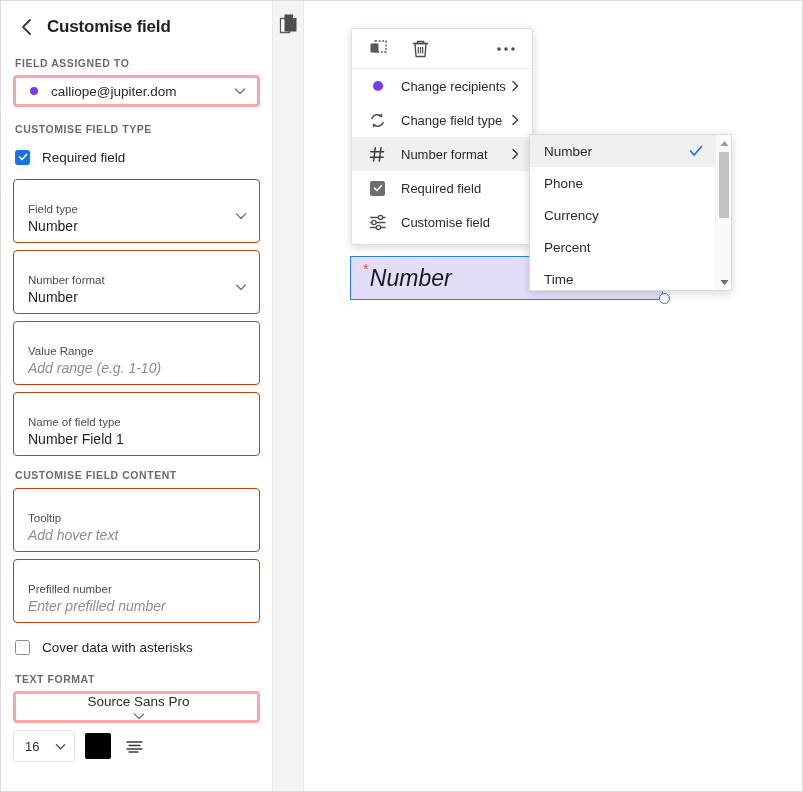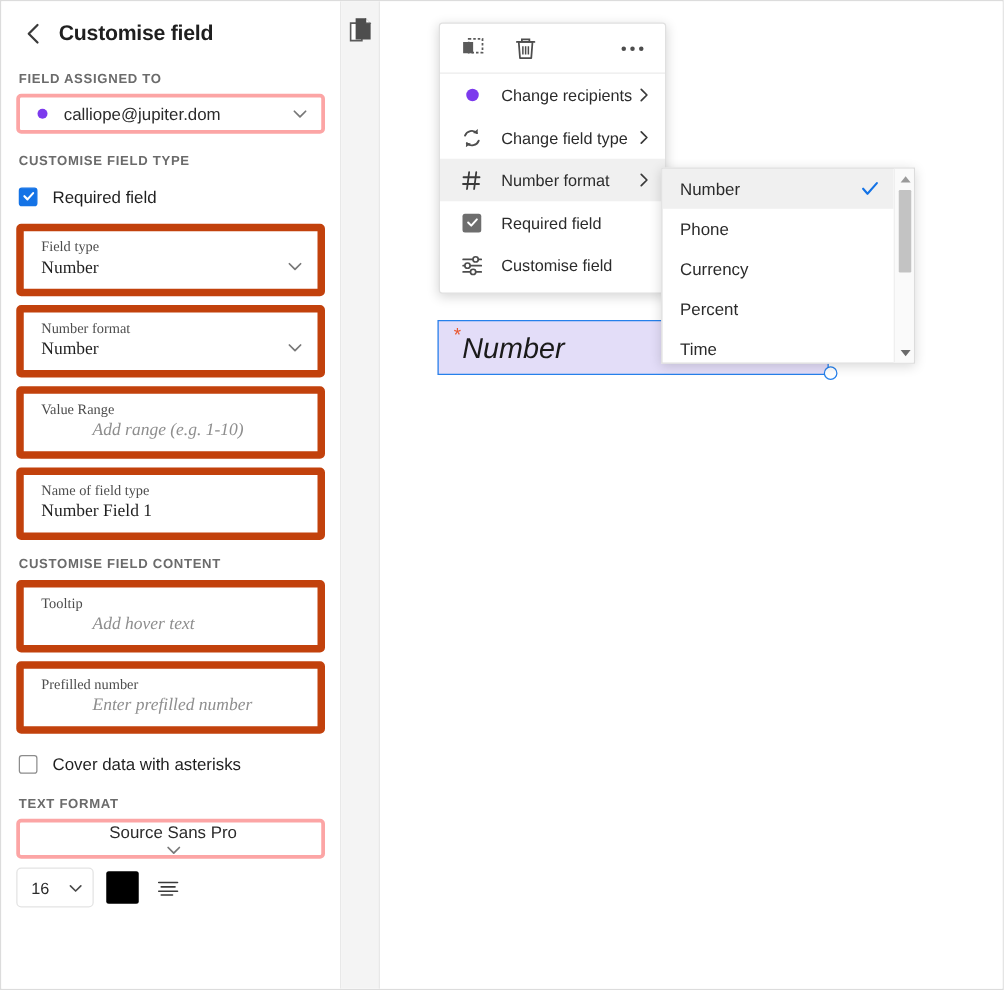--- a/index.html
+++ b/index.html
@@ -82,38 +82,37 @@
     display: flex; align-items: center; justify-content: center;
   }
   .cbox.checked { background: #1473E6; border-color: #1473E6; }
   .cbox.disabled { border-color: #d3d3d3; }
   .check-row .lbl { font-size: 13.5px; color: #1f1f1f; }
   .check-row.disabled .lbl { color: #b5b5b5; }
 
   
   .field-box {
     margin: 7px 12px 0 12px;
-    border: 6px solid #c2410c;
+    border: 1px solid #c2410c;
     border-radius: 4px;
     background: #fff;
-    padding: 7px 12px 8px 14px;
+    padding: 23px 12px 8px 14px;
     position: relative;
     min-height: 55px;
     cursor: text;
-    font-family: Liberation Serif, serif;
   }
   .field-box .fl {
     font-size: 11.5px; color: #4d4d4d; display: block;
     margin-bottom: 3px;
   }
   .field-box .fv {
     font-size: 14px; color: #1f1f1f; display: block;
   }
   .field-box .fv.ph {
-    color: #8e8e8e; font-style: italic; margin-left: 41px;
+    color: #8e8e8e; font-style: italic;
   }
   .field-box .chev {
     position: absolute; right: 11px; top: 50%;
     transform: translateY(-2px);
   }
 
   .font-row {
     display: flex; align-items: center;
     margin: 7px 12px 0 12px;
     gap: 10px;
@@ -171,21 +170,21 @@
   }
   .resize-handle {
     position: absolute; left: 355px; top: 292px;
     width: 11px; height: 11px; border-radius: 50%;
     border: 1.8px solid #2680EB; background: #ffffff;
     cursor: nwse-resize;
   }
 
   
   #ctx-menu {
-    position: absolute; left: 47px; top: 17px;
+    position: absolute; left: 47px; top: 27px;
     width: 182px;
     background: #ffffff;
     border: 1px solid #e0e0e0;
     border-radius: 3px;
     box-shadow: 0 2px 9px rgba(0,0,0,0.16);
     padding-bottom: 5px;
   }
   .ctx-toolbar {
     display: flex; align-items: center;
     height: 40px;

